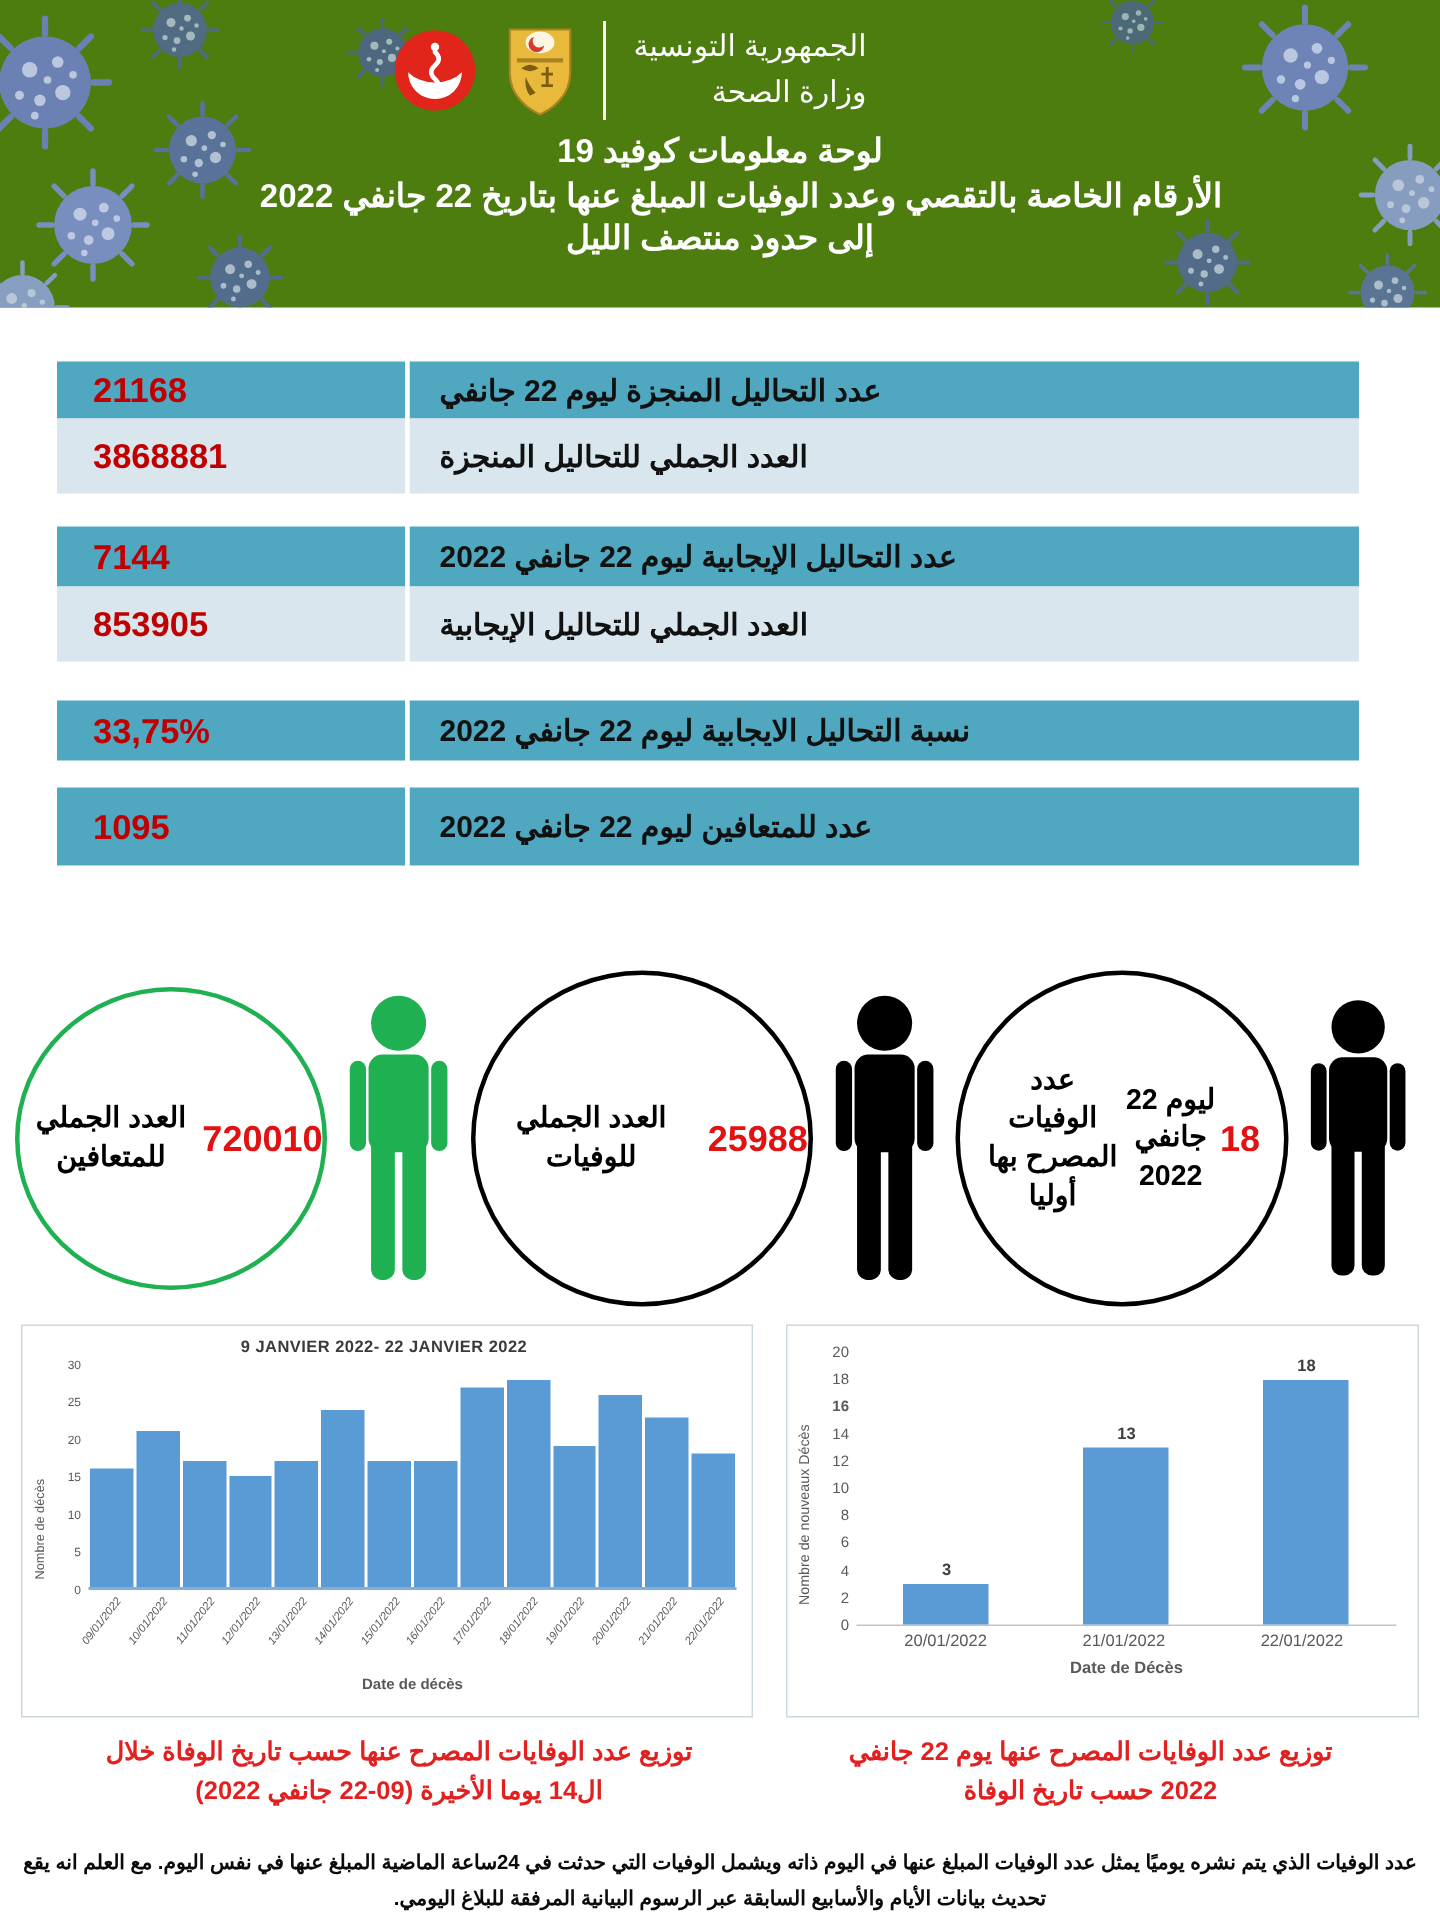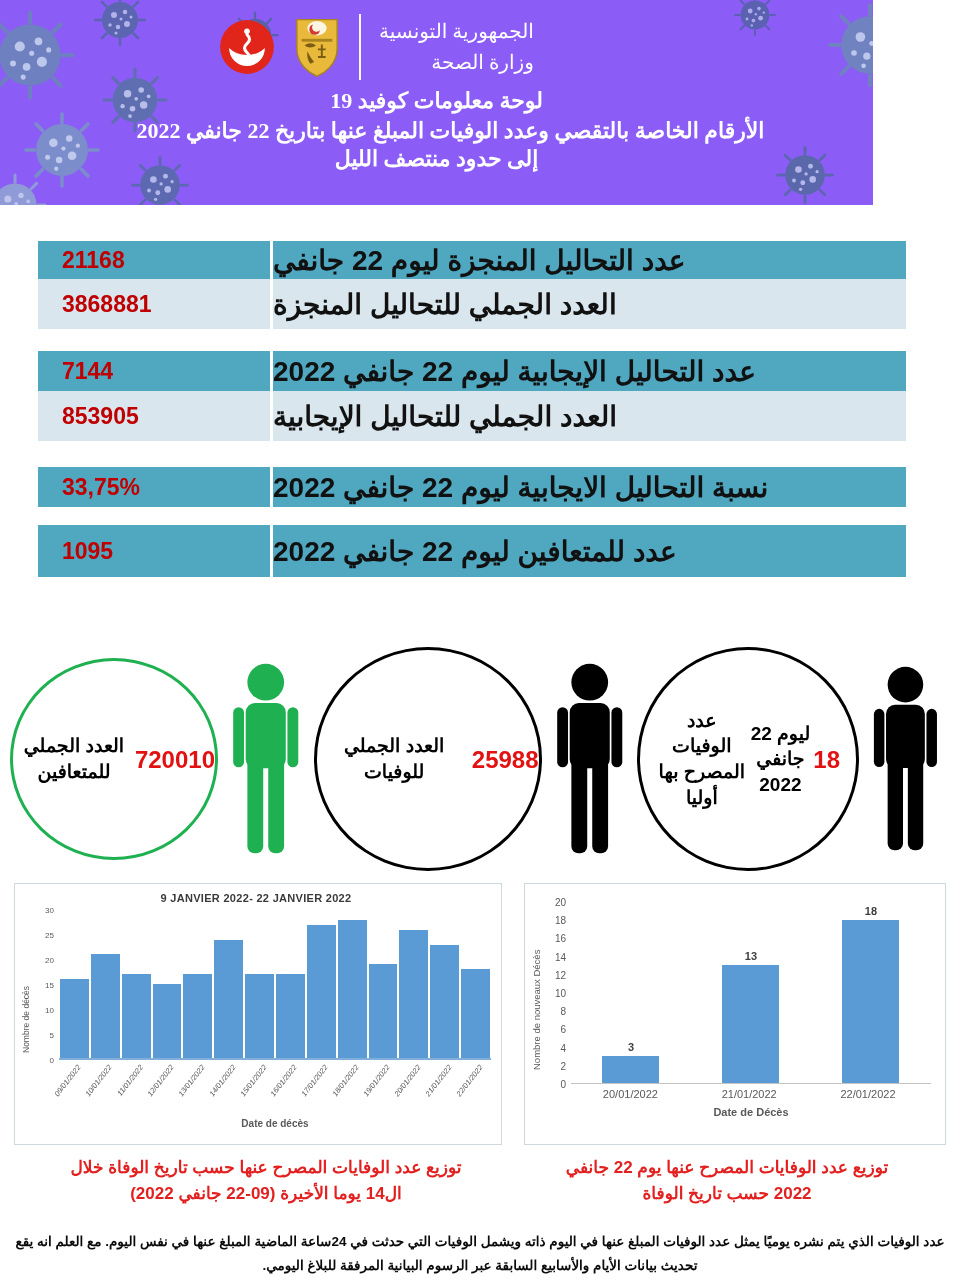--- a/index.html
+++ b/index.html
@@ -1,37 +1,37 @@
 <!DOCTYPE html>
 <html lang="ar"><head>
 <meta charset="utf-8">
 <style>
   * { margin:0; padding:0; box-sizing:border-box; }
   html,body { width:960px; background:#fff; font-family:"Liberation Sans", sans-serif; }
   body { height:1280px; overflow:hidden; }
 
   
-  .banner { position:relative; width:873px; height:205px; background:#8b5cf6; overflow:hidden;font-family:Liberation Serif, serif; }
+  .banner { position:relative; width:960px; height:205px; background:#4d7c0f; overflow:hidden; }
   .banner svg.viruses { position:absolute; inset:0; }
   .gov-row { position:relative; display:flex; direction:rtl; align-items:center; justify-content:center;
              gap:18px; padding-top:14px; margin-right:120px; }
   .gov-text { color:#fff; font-size:20px; line-height:1.55; text-align:right; font-weight:400; }
   .gov-divider { width:2px; height:66px; background:#fff; opacity:.95; }
   .emblem { width:48px; height:64px; }
   .moh-logo { width:56px; height:56px; }
   .title-block { position:relative; margin-top:8px; text-align:center; color:#fff; font-weight:bold; }
   .title-line1 { font-size:22px; }
   .title-line2 { font-size:22px; margin-top:4px;margin-left:28px; }
   .title-line3 { font-size:22px; margin-top:2px; }
 
   
   .stats { width:868px; margin:36px auto 0 38px; }
   .stat-row { display:flex; direction:rtl; width:100%; }
   .stat-row .cell-label { flex:1; display:flex; align-items:center; justify-content:flex-end;
-        padding-left:0; padding-right:14px; font-weight:bold; font-size:28px; color:#111; }
+        padding-left:20px; padding-right:14px; font-weight:bold; font-size:20px; color:#111; }
   .stat-row .cell-div { width:3px; background:#fff; }
   .stat-row .cell-value { width:232px; display:flex; align-items:center; direction:ltr;
         padding-left:24px; font-weight:bold; font-size:23px; color:#c00000; }
   .theme-teal  .cell-label, .theme-teal  .cell-value { background:#4fa8c0; }
   .theme-light .cell-label, .theme-light .cell-value { background:#d9e6ed; }
   .h38 { height:38px; } .h50 { height:50px; } .h40 { height:40px; } .h52 { height:52px; }
   .gap22 { height:22px; } .gap26 { height:26px; } .gap18 { height:18px; }
 
   
   .circles-band { display:flex; align-items:center; justify-content:space-between;
@@ -354,21 +354,21 @@
       <div class="ylab">Nombre de nouveaux Décès</div>
       <div class="yaxis plot-area ticks">
           <span style="bottom: 0%;">0</span>
           <span style="bottom: 10%;">2</span>
           <span style="bottom: 20%;">4</span>
           <span style="bottom: 30%;">6</span>
           <span style="bottom: 40%;">8</span>
           <span style="bottom: 50%;">10</span>
           <span style="bottom: 60%;">12</span>
           <span style="bottom: 70%; margin-top: 46px;">14</span>
-          <span style="bottom: 80%;">16</span>
+          <span style="bottom: 80%; font-weight: bold;">16</span>
           <span style="bottom: 90%;">18</span>
           <span style="bottom: 100%;">20</span>
         </div>
       <div class="plot-col">
         <div class="bars">
             <div class="bar-cell">
               <span class="bar-val">3</span>
               <div class="bar" style="height: 15%; background: rgb(91, 155, 213);"></div>
             </div>
             <div class="bar-cell">

